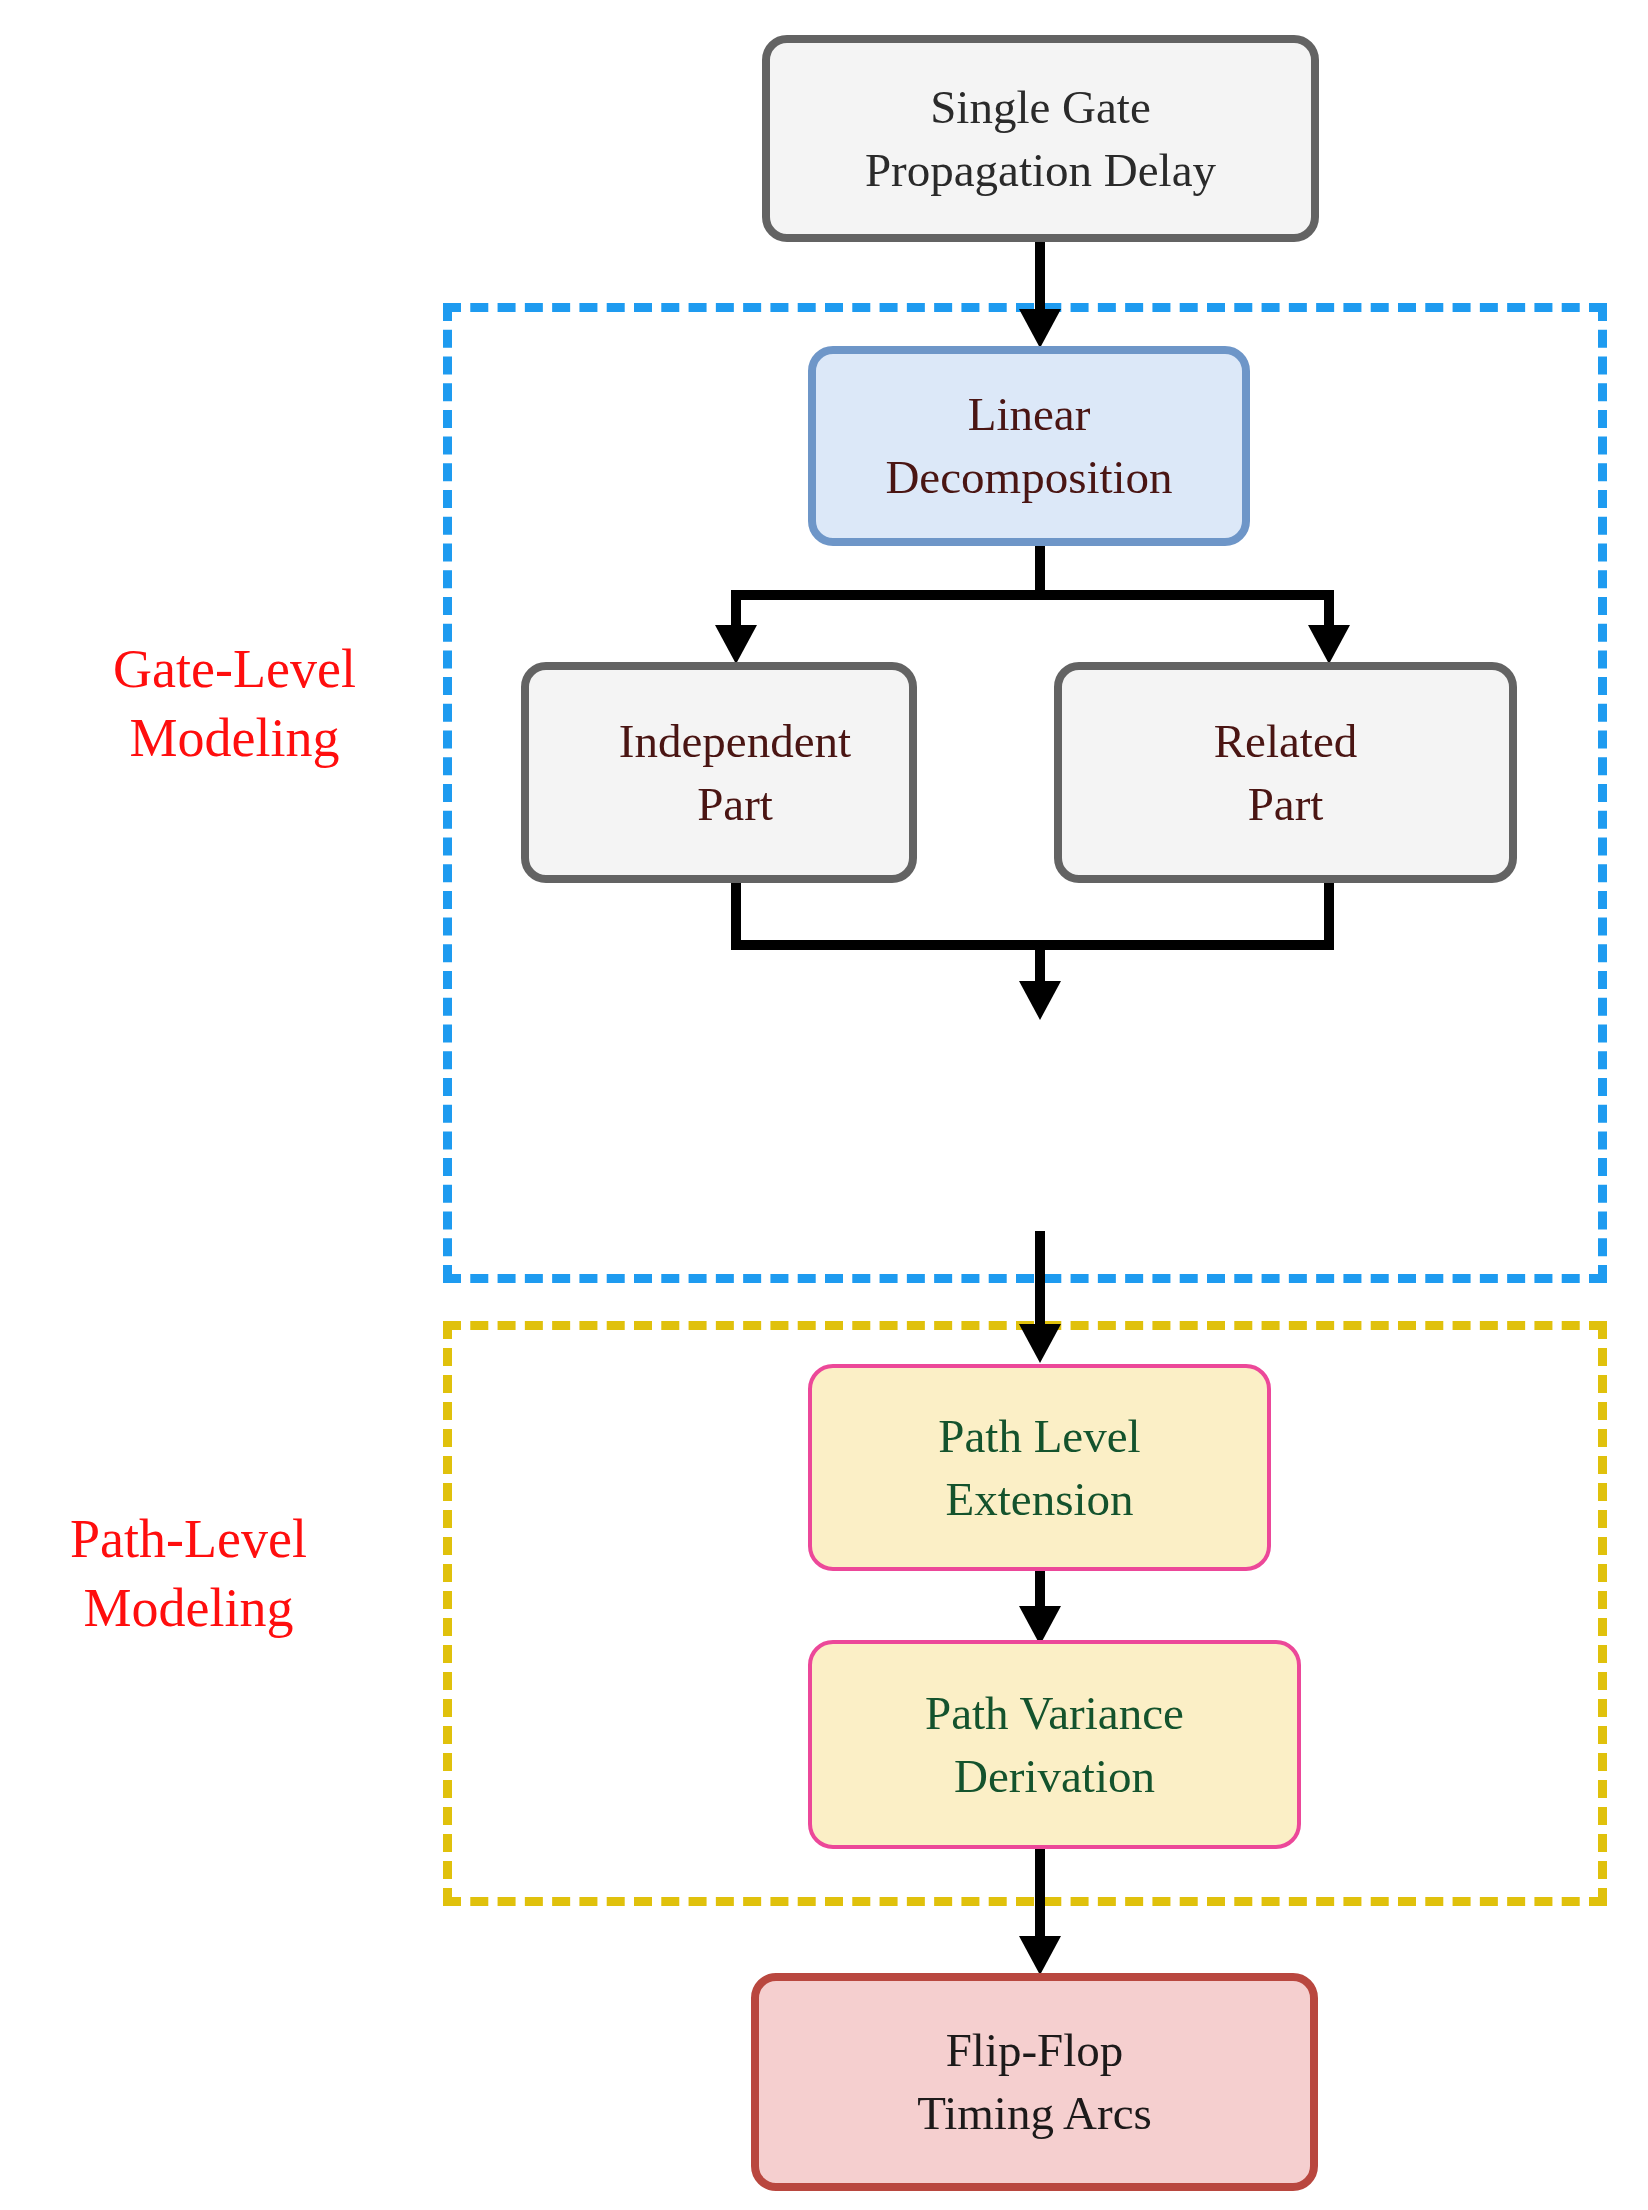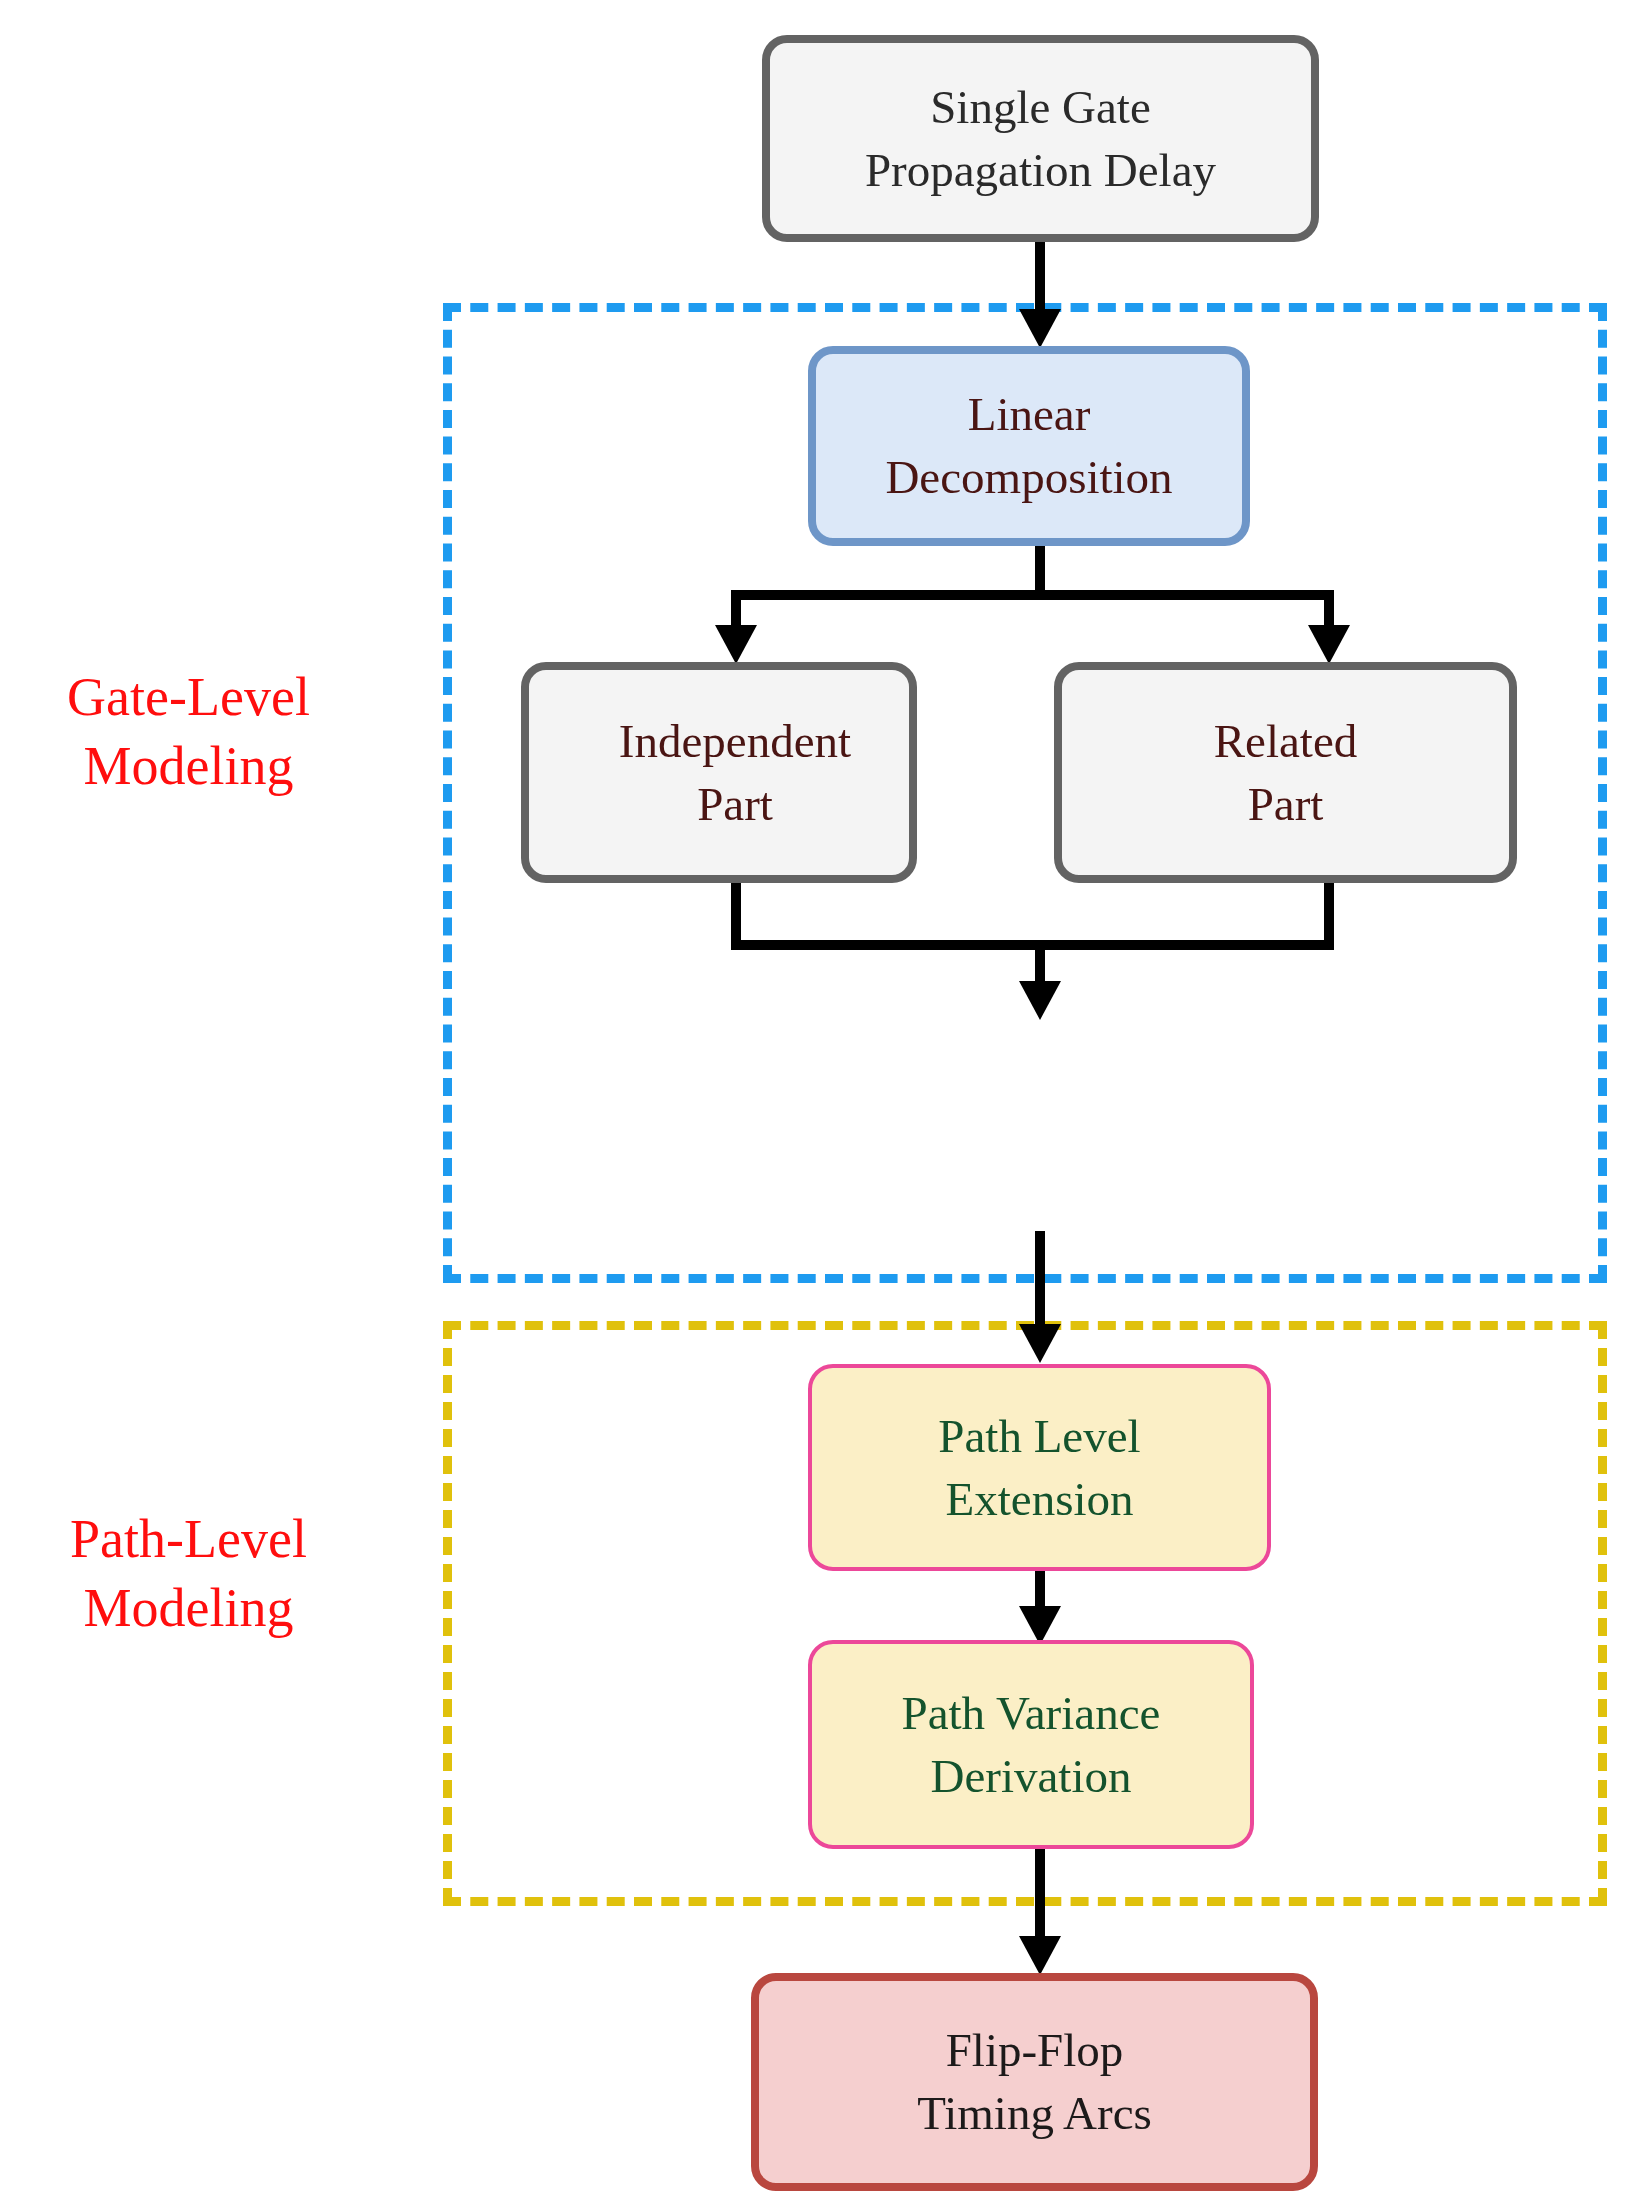--- a/index.html
+++ b/index.html
@@ -43,21 +43,21 @@
   
   .region-label {
     position: absolute;
     color: #FF0E0E;
     font-size: 54px;
     line-height: 1.28;
     text-align: center;
     white-space: pre-line;
     font-family: "Liberation Serif", "DejaVu Serif", serif;
   }
-  .region-label.gate  { left: 0px;  top: 663px;  width: 377px; }
+  .region-label.gate  { left: 0px;  top: 635px;  width: 377px; padding-left: 46px; }
   .region-label.path  { left: 0px;  top: 1505px; width: 377px; }
 
   
   .node {
     position: absolute;
     box-sizing: border-box;
     display: flex;
     align-items: center;
     justify-content: center;
     text-align: center;
@@ -90,21 +90,21 @@
     color: #1D1A1A;
   }
 
   
   #node-single-gate   { left: 762px;  top: 35px;   width: 557px;  height: 207px; }
   #node-linear-decomp { left: 808px;  top: 346px;  width: 442px;  height: 200px; }
   #node-independent   { left: 521px;  top: 662px;  width: 396px;  height: 221px; padding-left: 32px; }
   #node-related       { left: 1054px; top: 662px;  width: 463px;  height: 221px; }
   #node-inter-stage   { left: 808px;  top: 1018px; width: 463px;  height: 212px; }
   #node-path-ext      { left: 808px;  top: 1364px; width: 463px;  height: 207px; }
-  #node-path-var      { left: 808px;  top: 1640px; width: 446px;  height: 209px; }
+  #node-path-var      { left: 808px;  top: 1640px; width: 493px;  height: 209px; }
   #node-flipflop      { left: 751px;  top: 1973px; width: 567px;  height: 218px; }
 
   
   .conn {
     position: absolute;
     background: #000000;
     z-index: 2;
   }
   .vline { width: 9.7px; }
   .hline { height: 9.7px; }

